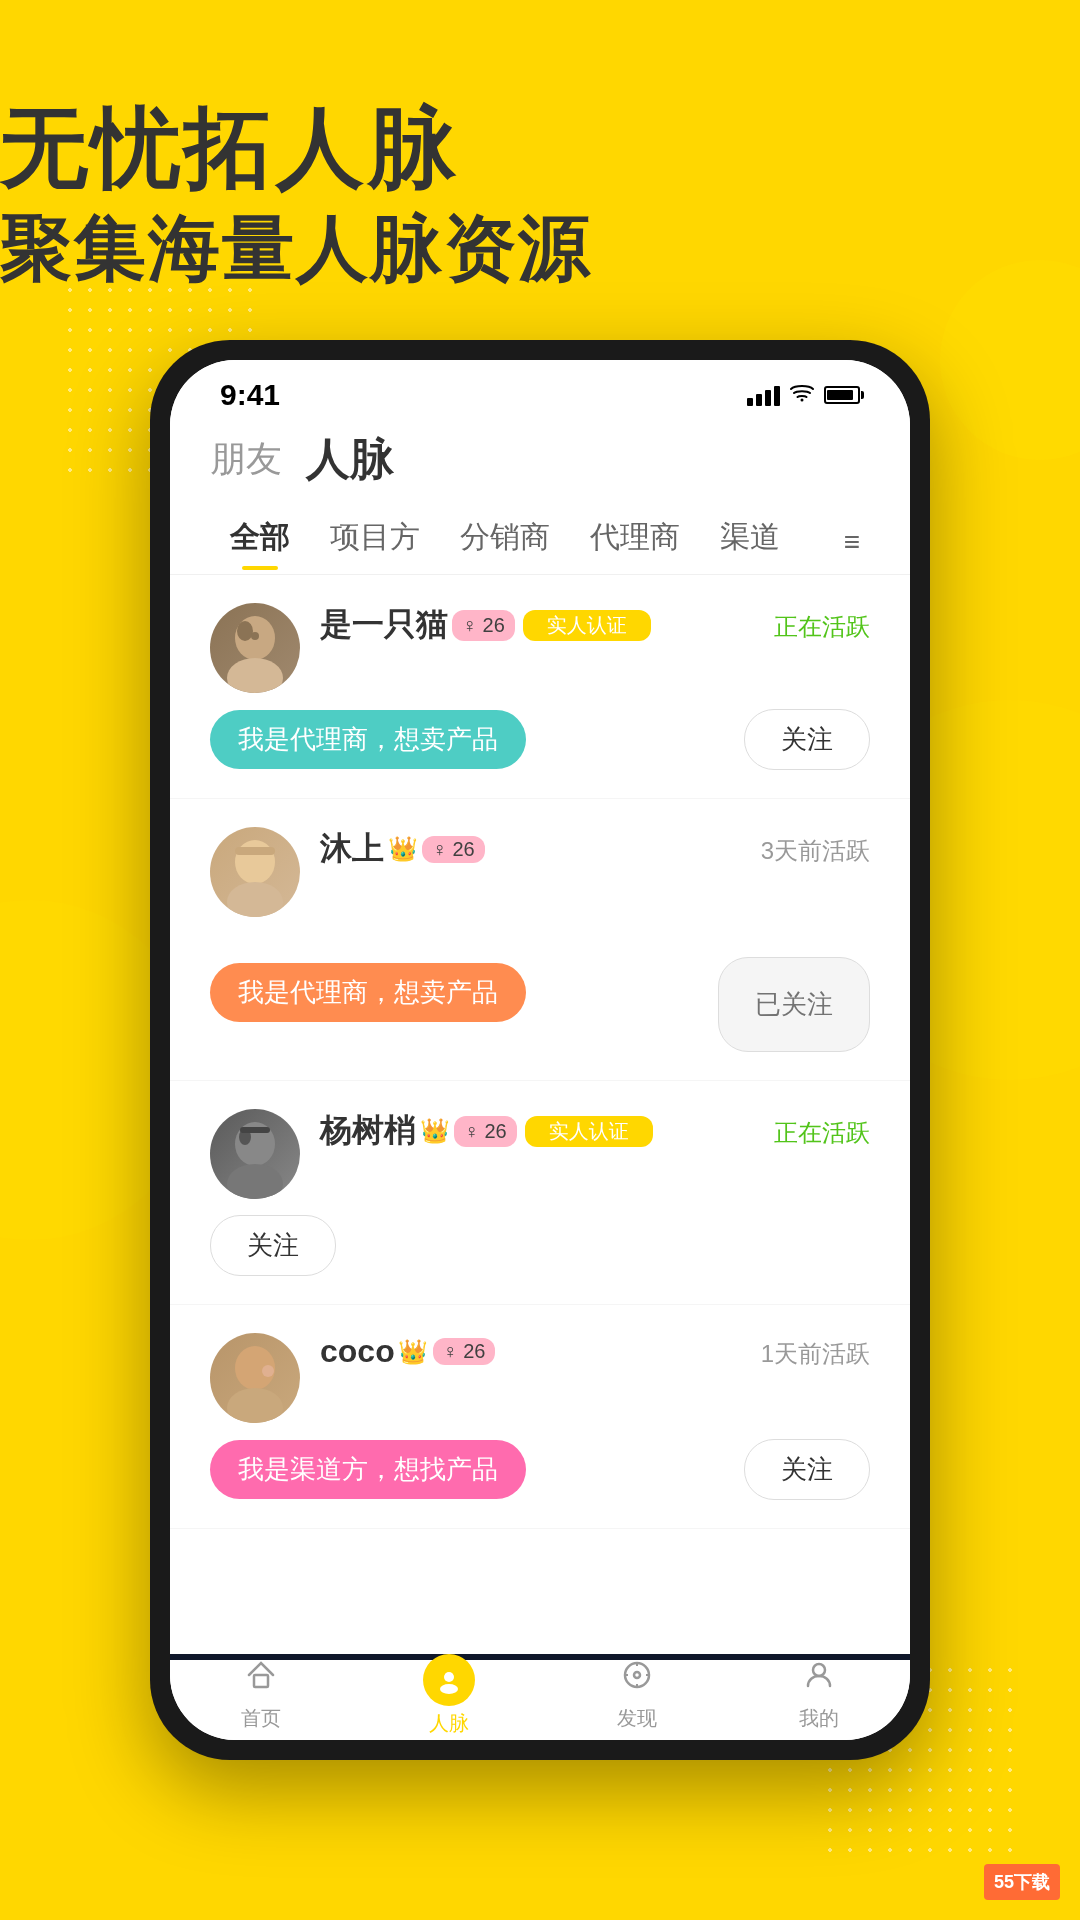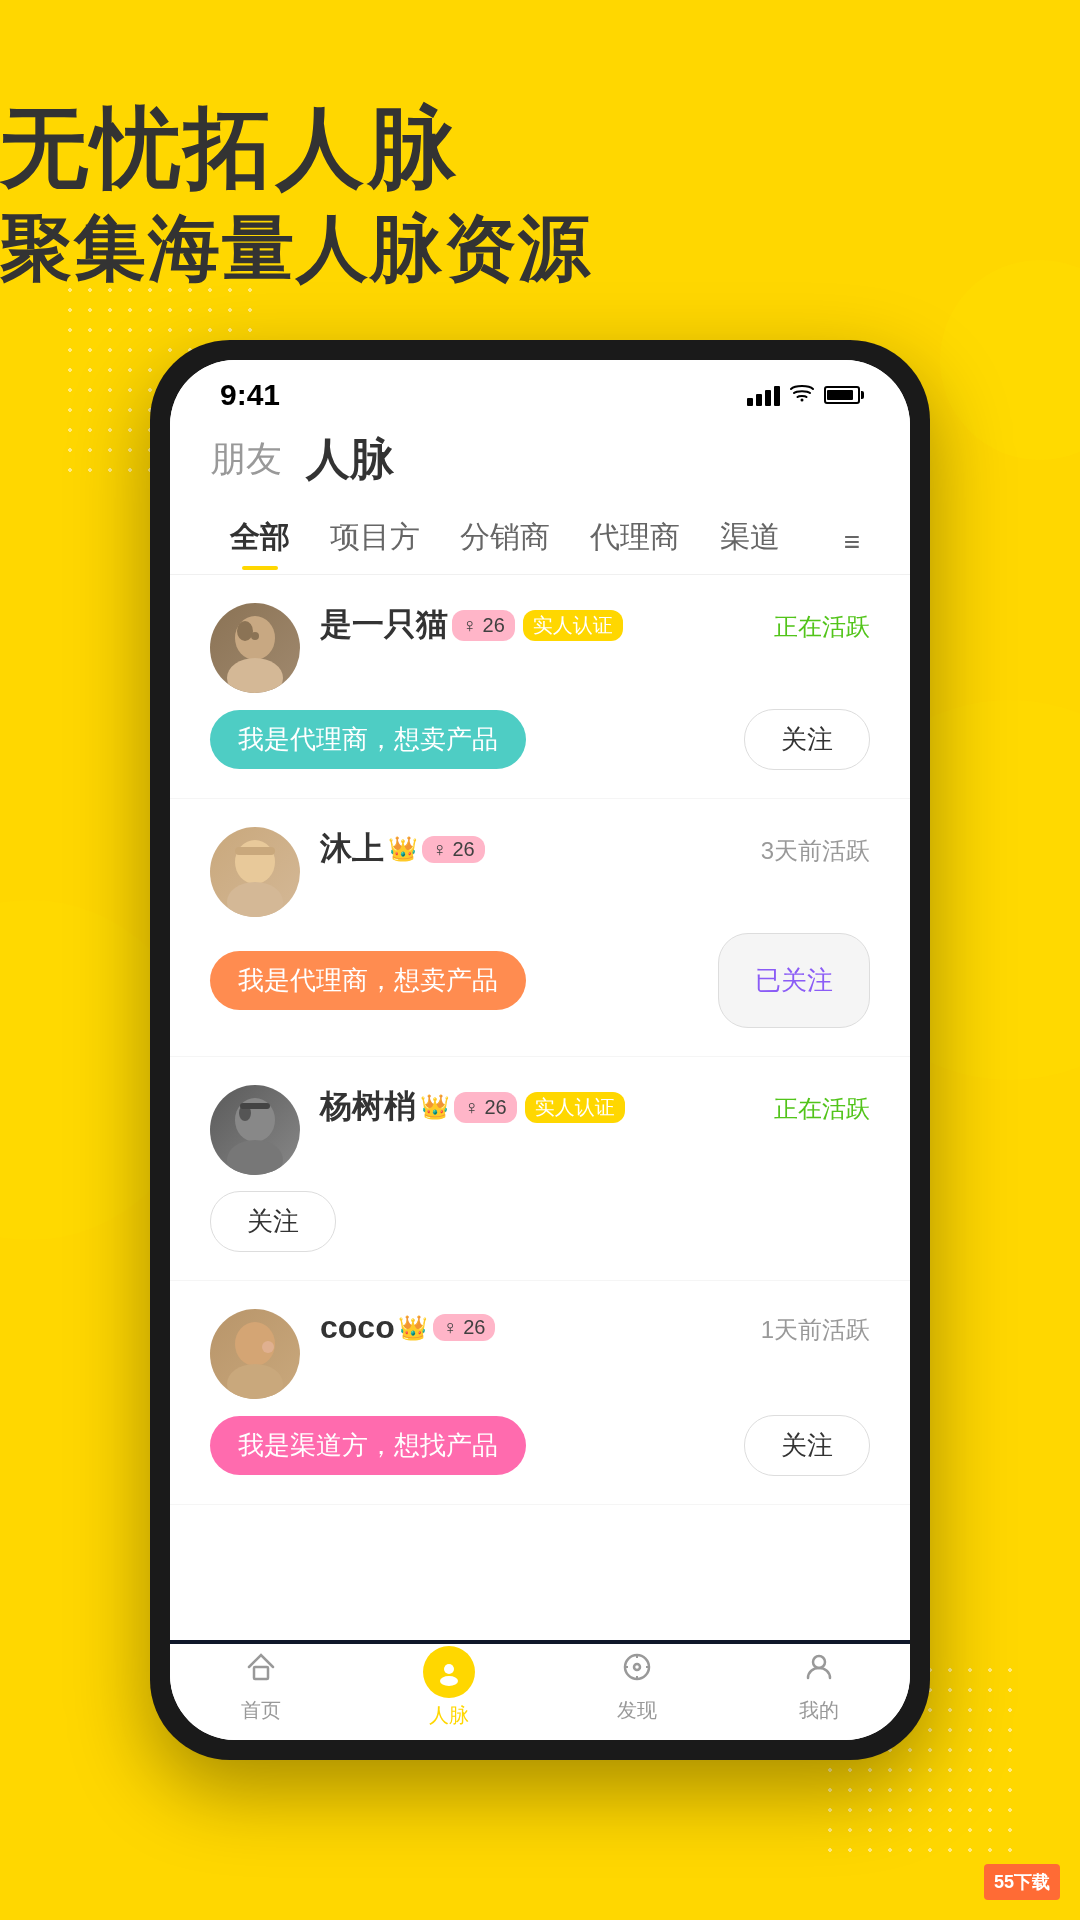--- a/index.html
+++ b/index.html
@@ -296,21 +296,21 @@
       padding: 2px 10px;
       border-radius: 12px;
       display: flex;
       align-items: center;
       gap: 2px;
     }
     .badge-verified {
       background: #FFD700;
       color: #fff;
       font-size: 20px;
-      padding: 2px 10px;
+      padding: 2px 24px;
       border-radius: 12px;
     }
     .user-activity {
       font-size: 24px;
       color: #52C41A;
       margin-left: auto;
       flex-shrink: 0;
       padding-top: 4px;
     }
     .user-activity-gray {
@@ -343,36 +343,37 @@
       background: #fff;
       color: #333;
       font-size: 26px;
       padding: 12px 36px;
       border-radius: 30px;
       cursor: pointer;
     }
     .follow-btn-active {
       border: 1px solid #ddd;
       background: #f5f5f5;
-      color: #8b5cf6;
+      color: #737373;
       font-size: 26px;
       padding: 29px 36px;
       border-radius: 30px;
       cursor: pointer;
+      margin-top: 24px;
     }
 
     
     .bottom-nav {
       position: absolute;
       bottom: 0;
       left: 0;
       right: 0;
-      height: 100px;
+      height: 86px;
       background: #fff;
-      border-top: 4px solid #0f172a;
+      border-top: 6px solid #0f172a;
       display: flex;
       align-items: center;
       justify-content: space-around;
       padding-bottom: 10px;
     }
     .nav-item {
       display: flex;
       flex-direction: column;
       align-items: center;
       gap: 4px;

